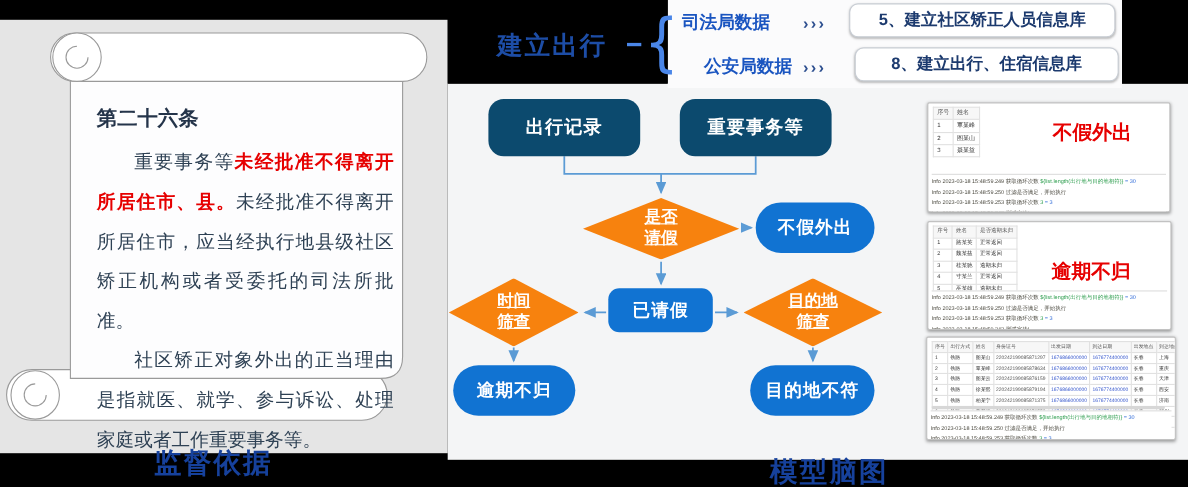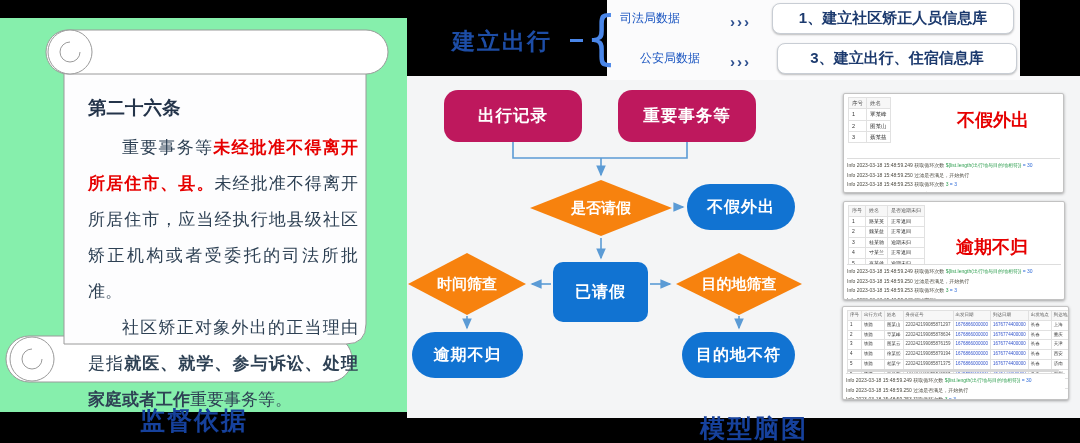--- a/index.html
+++ b/index.html
@@ -1,66 +1,66 @@
 <!DOCTYPE html>
 <html><head>
 <meta charset="utf-8">
 <style>
   html,body{margin:0;padding:0;}
   .stage{
     position:relative; width:1080px; height:443px; background:#000;
     font-family:"Liberation Sans","DejaVu Sans",sans-serif; overflow:hidden;
   }
   
-  .panel-left{position:absolute;left:0;top:18px;width:407px;height:394px;background:#86efac;}
+  .panel-left{position:absolute;left:0;top:18px;width:407px;height:394px;background:#e5e5e5;}
   .panel-main{position:absolute;left:407px;top:76px;width:673px;height:342px;background:#f4f5f6;}
   .panel-top{position:absolute;left:607px;top:0;width:413px;height:80px;background:#fbfbfc;}
   .block-dark{position:absolute;background:#000;}
   .block-dark.b1{left:407px;top:0;width:200px;height:76px;}
   .block-dark.b2{left:1020px;top:0;width:60px;height:76px;}
 
   
   .scroll-svg{position:absolute;left:0;top:0;}
   .article{position:absolute;left:88px;top:72px;width:270px;color:#2e4154;
     font-size:17px;line-height:36px;text-align:justify;}
   .article-heading{font-size:18.5px;font-weight:bold;color:#24344a;margin-bottom:4px;}
   .article p{margin:0;text-indent:2em;}
   .article .red{color:#e60000;font-weight:bold;}
-  .article .bold{font-weight:bold;margin-top:20px;}
+  .article .bold{font-weight:normal;margin-top:20px;}
 
   
   .caption{position:absolute;font-size:25px;font-weight:bold;color:#16419c;letter-spacing:2px;}
   .caption.left{left:140px;top:404px;}
   .caption.right{left:700px;top:412px;}
 
   
   .ds-title{position:absolute;left:452px;top:26px;font-size:23px;font-weight:bold;color:#1d4da6;letter-spacing:2px;}
   .ds-dash{position:absolute;left:570px;top:39px;width:13px;height:3px;background:#4a86e8;}
   .ds-brace{position:absolute;left:583px;top:7px;font-size:58px;line-height:62px;color:#4a86e8;
     font-family:"DejaVu Sans",sans-serif;transform:scaleX(.85);font-weight:400;}
-  .ds-label{position:absolute;font-size:12px;font-weight:normal;color:#1a55c0;}
+  .ds-label{position:absolute;font-size:16px;font-weight:bold;color:#1a55c0;}
   .ds-arrows{position:absolute;font-size:15px;font-weight:bold;color:#2d4f8f;letter-spacing:2px;}
   .ds-box{position:absolute;height:29px;background:#fff;border:1px solid #c8cdd4;border-radius:8px;
     box-shadow:0 1px 2px rgba(0,0,0,.25);display:flex;align-items:center;justify-content:center;
     font-size:15px;font-weight:bold;color:#1c3a6e;}
 
   
   .fc{position:absolute;left:398px;top:76px;width:440px;height:320px;}
   .fc-lines{position:absolute;left:0;top:0;}
   .fc-node{position:absolute;display:flex;align-items:center;justify-content:center;
     color:#fff;font-weight:bold;text-align:center;}
-  .fc-green{background:#be185d;border-radius:14px;font-size:16.5px;letter-spacing:1px;}
+  .fc-green{background:#0c4a6e;border-radius:14px;font-size:16.5px;letter-spacing:1px;}
   .fc-blue{background:#1173d2;font-size:16px;letter-spacing:1px;}
   .fc-diamond{background:#f7820e;clip-path:polygon(50% 0,100% 50%,50% 100%,0 50%);
-    font-size:15px;line-height:1.25;flex-direction:row;}
+    font-size:15px;line-height:1.25;flex-direction:column;text-decoration:underline;}
   .n-travel{left:46px;top:14px;width:138px;height:52px;}
   .n-leavelist{left:220px;top:14px;width:138px;height:52px;}
   .n-decision{left:132px;top:104px;width:142px;height:56px;}
   .n-noleave{left:289px;top:108px;width:108px;height:46px;border-radius:23px;}
-  .n-onleave{left:155px;top:186px;width:95px;height:60px;border-radius:10px;}
+  .n-onleave{left:155px;top:186px;width:95px;height:40px;border-radius:10px;}
   .n-timefilter{left:10px;top:177px;width:118px;height:62px;}
   .n-destfilter{left:278px;top:177px;width:126px;height:62px;}
   .n-overdue{left:14px;top:256px;width:111px;height:46px;border-radius:23px;}
   .n-mismatch{left:284px;top:256px;width:113px;height:46px;border-radius:23px;}
 
   
   .card{position:absolute;background:#fff;border:1px solid #c2c2c2;border-radius:2px;
     box-shadow:0 1px 3px rgba(0,0,0,.35);overflow:hidden;}
   .card1{left:843px;top:93px;width:219px;height:98px;}
   .card2{left:843px;top:201px;width:220px;height:97px;}
@@ -112,25 +112,25 @@
   <div class="panel-top"></div>
   <div class="block-dark b1"></div>
   <div class="block-dark b2"></div>
 
   <div class="ds-title">建立出行</div>
   <div class="ds-dash"></div>
   <div class="ds-brace">{</div>
 
   <div class="ds-label" style="left:620px;top:10px;">司法局数据</div>
   <div class="ds-arrows" style="left:730px;top:13px;">›››</div>
-  <div class="ds-box" style="left:772px;top:3px;width:240px;">1、建立社区矫正人员信息库</div>
+  <div class="ds-box" style="left:772px;top:3px;width:240px;">5、建立社区矫正人员信息库</div>
 
   <div class="ds-label" style="left:640px;top:50px;">公安局数据</div>
   <div class="ds-arrows" style="left:730px;top:53px;">›››</div>
-  <div class="ds-box" style="left:777px;top:43px;width:238px;">3、建立出行、住宿信息库</div>
+  <div class="ds-box" style="left:777px;top:43px;width:238px;">8、建立出行、住宿信息库</div>
 
   <div class="fc">
     <svg class="fc-lines" width="440" height="320" viewBox="0 0 440 320">
       <defs>
         <marker id="arr" markerWidth="8" markerHeight="8" refX="6" refY="3" orient="auto">
           <path d="M0,0 L7,3 L0,6 Z" fill="#5b9bd5"></path>
         </marker>
       </defs>
       <g stroke="#5b9bd5" stroke-width="1.6" fill="none">
         <path d="M115 66 V82 H289 V66"></path>

